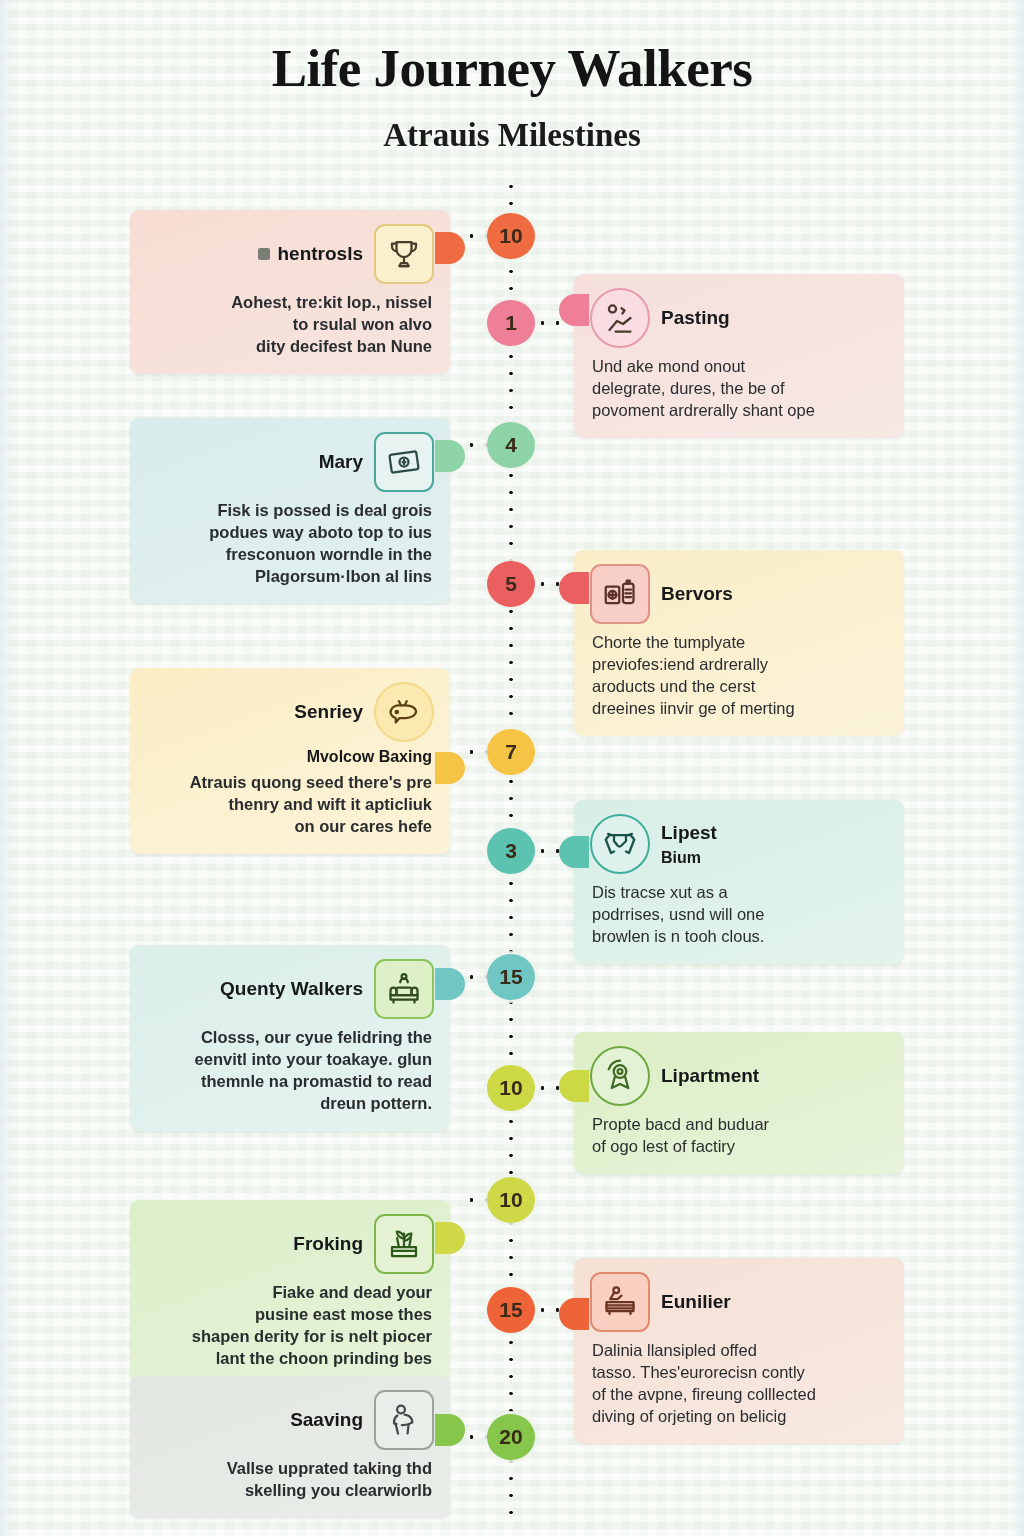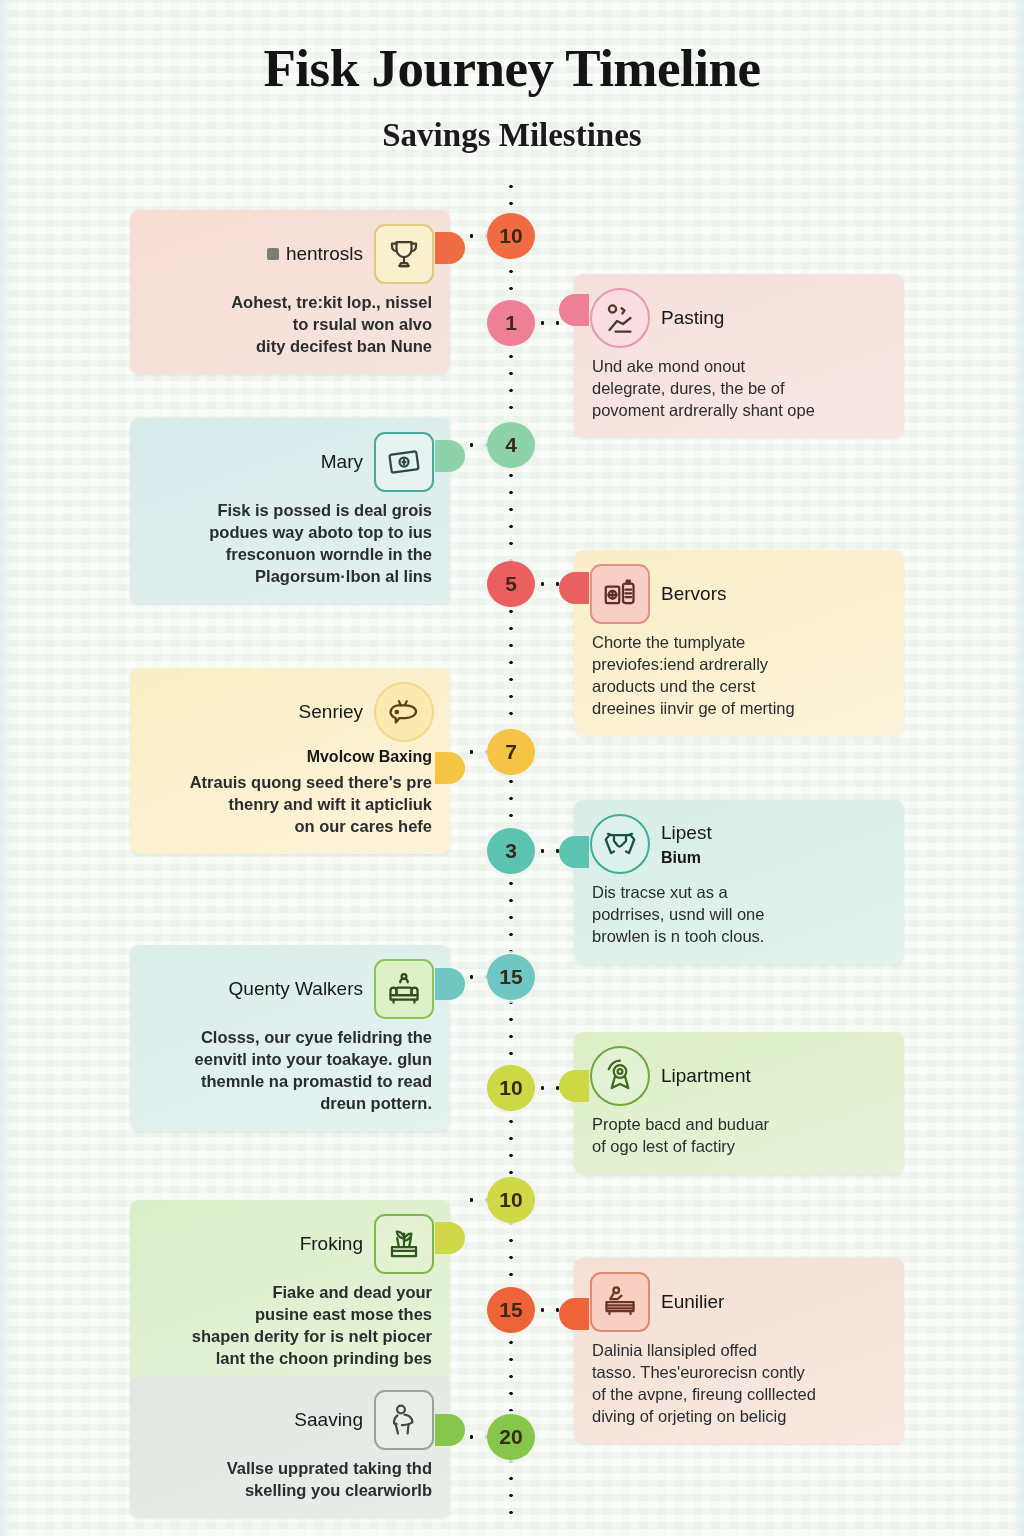--- a/index.html
+++ b/index.html
@@ -52,21 +52,21 @@
   .card-head{
     display:flex;align-items:center;gap:11px;
     padding:14px 16px 2px 16px;
   }
   .card.left .card-head{justify-content:flex-end;}
   .card.right .card-head{justify-content:flex-start;}
 
   .head-titles{display:flex;flex-direction:column;gap:5px;}
   .card.left .head-titles{align-items:flex-end;}
   .card-title{
-    font-size:19px;font-weight:400;color:#17181a;white-space:nowrap;
+    font-size:19px;font-weight:700;color:#17181a;white-space:nowrap;
     display:flex;align-items:center;gap:7px;
   }
   .title-sq{width:12px;height:12px;background:#7d7d78;border-radius:2px;display:inline-block;}
   .card-sub{font-size:16px;font-weight:700;color:#17181a;}
 
   .icon-box{
     width:56px;height:56px;flex:0 0 56px;
     display:flex;align-items:center;justify-content:center;
     border:2px solid #cfcfcf;border-radius:11px;background:#fff;
   }
@@ -107,22 +107,22 @@
   }
 </style>
 </head>
 <body>
 
 <div class="texture"></div>
 <div class="edge-l"></div>
 <div class="edge-r"></div>
 
 <div class="header">
-  <div class="title">Fisk Journey Timeline</div>
-  <div class="subtitle">Savings Milestines</div>
+  <div class="title">Life Journey Walkers</div>
+  <div class="subtitle">Atrauis Milestines</div>
 </div>
 
 <div class="spine"></div>
 
 <div id="timeline">
     <div class="card left" style="top: 210px; background: linear-gradient(160deg, rgb(247, 221, 211), rgb(246, 228, 223));">
       <div class="card-head">
         <div class="head-titles">
           <div class="card-title">
             <span class="title-sq"></span>

